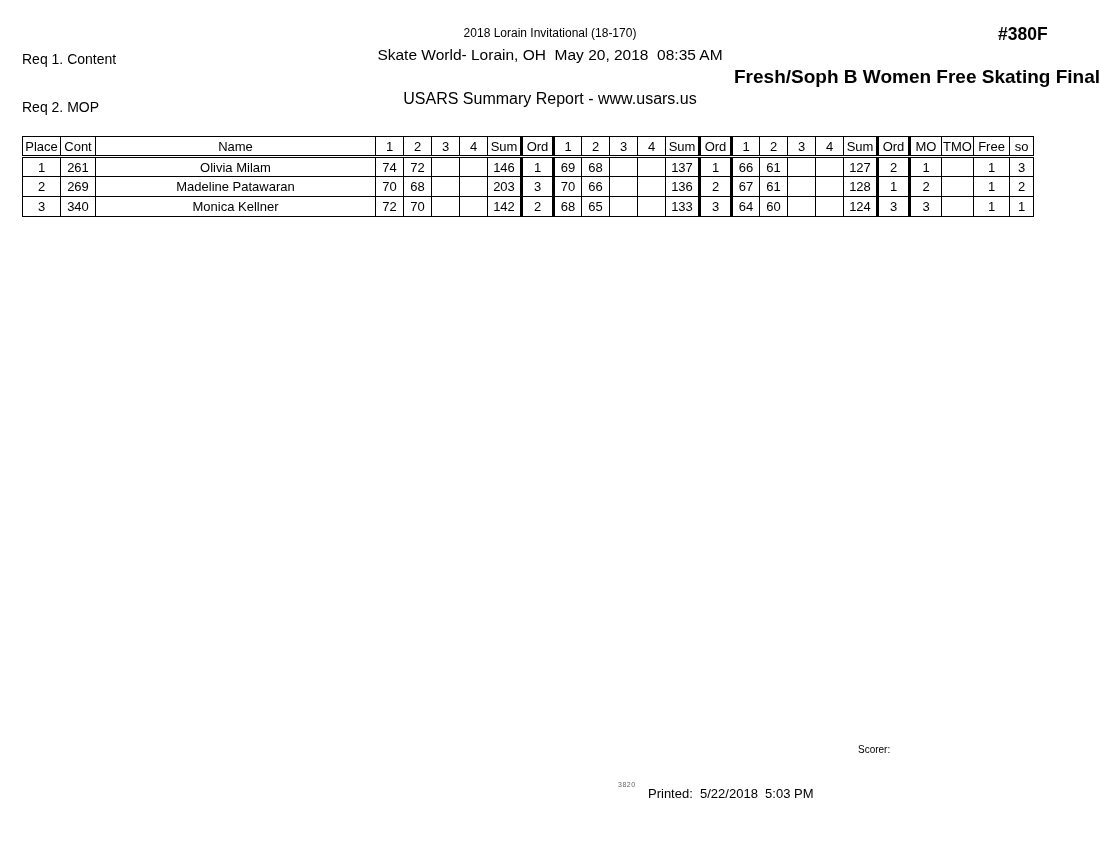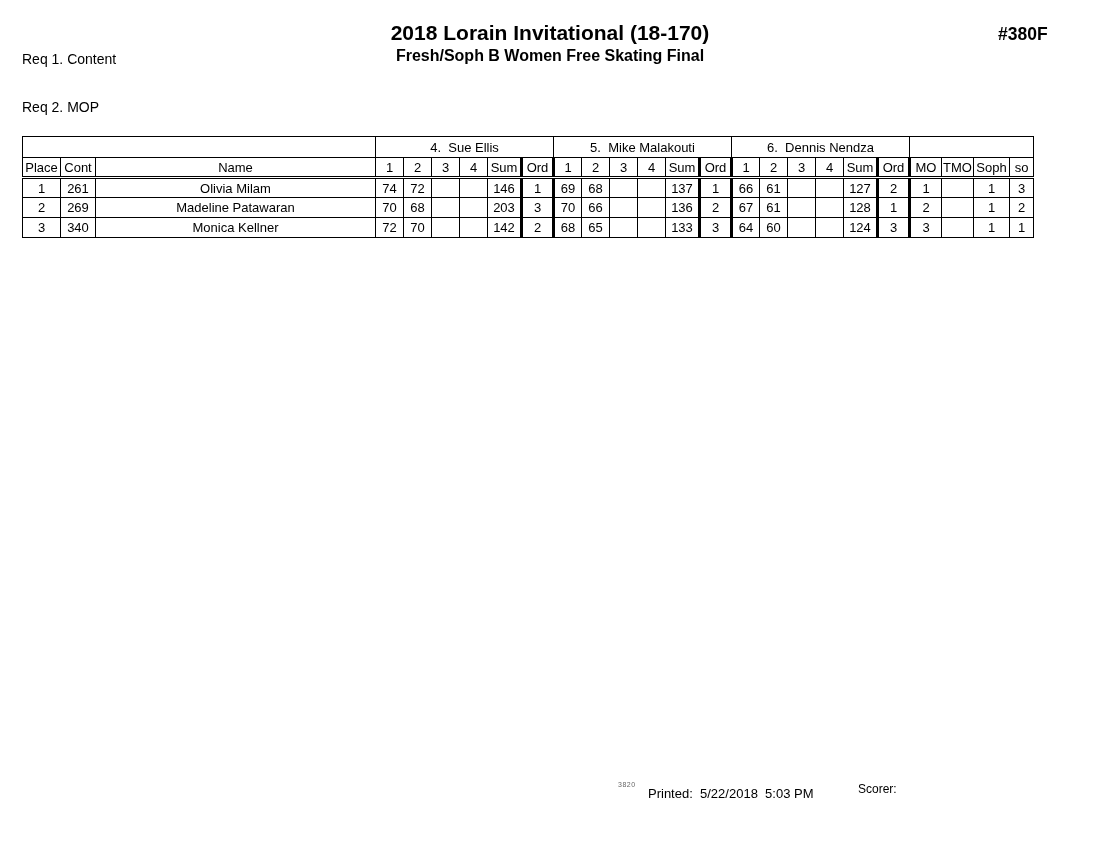--- a/index.html
+++ b/index.html
@@ -16,23 +16,23 @@
   
   .req-block {
     position: absolute; left: 22px; top: 19px;
     font-size: 14px; line-height: 16px; white-space: pre;
   }
   .center-head {
     position: absolute; left: 0; top: 22px; width: 1100px;
     text-align: center;
   }
   .center-head div { white-space: pre; }
-  .title-line   { font-size: 21px;   font-weight: bold; line-height: 22px; }
+  .title-line   { font-size: 12px;   font-weight: normal; line-height: 22px; }
   .subtitle-line{ font-size: 15.5px; line-height: 21px; }
-  .event-line   { font-size: 16px; font-weight: bold; line-height: 23px; }
+  .event-line   { font-size: 19px; font-weight: bold; line-height: 23px; text-align: right; }
   .report-line  { font-size: 16px;   line-height: 21px; }
   .event-code {
     position: absolute; left: 962px; top: 24px;
     font-size: 17.5px; font-weight: bold; margin-left: 36px;
   }
 
   
   table.results {
     position: absolute; left: 22px; top: 136px;
     border-collapse: collapse; table-layout: fixed;
@@ -62,35 +62,37 @@
   
   .footer-refnum {
     position: absolute; left: 618px; top: 781px;
     font-size: 7px; color: #666; letter-spacing: 0.5px; white-space: pre;
   }
   .footer-printed {
     position: absolute; left: 648px; top: 786px;
     font-size: 13px; white-space: pre;
   }
   .footer-scorer {
-    position: absolute; left: 858px; top: 782px;
-    font-size: 12px; white-space: pre;
+    position: absolute; left: 858px; top: 744px;
+    font-size: 10px; white-space: pre;
   }
 </style>
 </head>
 <body>
 
 <div class="req-block">
   <div>Req 1. Content</div>
   <div>Req 2. MOP</div>
 </div>
 
 <div class="center-head">
   <div class="title-line">2018 Lorain Invitational (18-170)</div>
+  <div class="subtitle-line">Skate World- Lorain, OH  May 20, 2018  08:35 AM</div>
   <div class="event-line">Fresh/Soph B Women Free Skating Final</div>
+  <div class="report-line">USARS Summary Report - www.usars.us</div>
 </div>
 
 <div class="event-code">#380F</div>
 
 <table class="results">
   <colgroup>
     <col style="width:38px">
       <col style="width:35px">
       <col style="width:280px">
     <col style="width:28px">
@@ -111,27 +113,20 @@
       <col style="width:28px">
       <col style="width:34px">
       <col style="width:32px">
     <col style="width:32px">
       <col style="width:32px">
       <col style="width:36px">
       <col style="width:24px">
   </colgroup>
 
   <tbody>
-      <tr class="judge-row">
-    <td class="nb" colspan="3"></td>
-    <td class="judge-label" colspan="6">4.  Sue Ellis</td>
-    <td class="judge-label" colspan="6">5.  Mike Malakouti</td>
-    <td class="judge-label" colspan="6">6.  Dennis Nendza</td>
-    <td class="nb" colspan="4"></td>
-  </tr>
 
   <tr class="col-head">
     <th>Place</th>
     <th>Cont</th>
     <th class="name-h">Name</th>
 
     <th>1</th>
     <th>2</th>
     <th>3</th>
     <th>4</th>
@@ -147,21 +142,21 @@
 
     <th>1</th>
     <th>2</th>
     <th>3</th>
     <th>4</th>
     <th>Sum</th>
     <th class="ord">Ord</th>
 
     <th>MO</th>
     <th>TMO</th>
-    <th>Soph</th>
+    <th>Free</th>
     <th>so</th>
   </tr>
 
   <tr>
     <td class="place-cell">1</td>
     <td class="cont-cell">261</td>
     <td class="name-cell">Olivia Milam</td>
     <td class="score-cell">74</td>
     <td class="score-cell">72</td>
     <td class="score-cell"></td>

